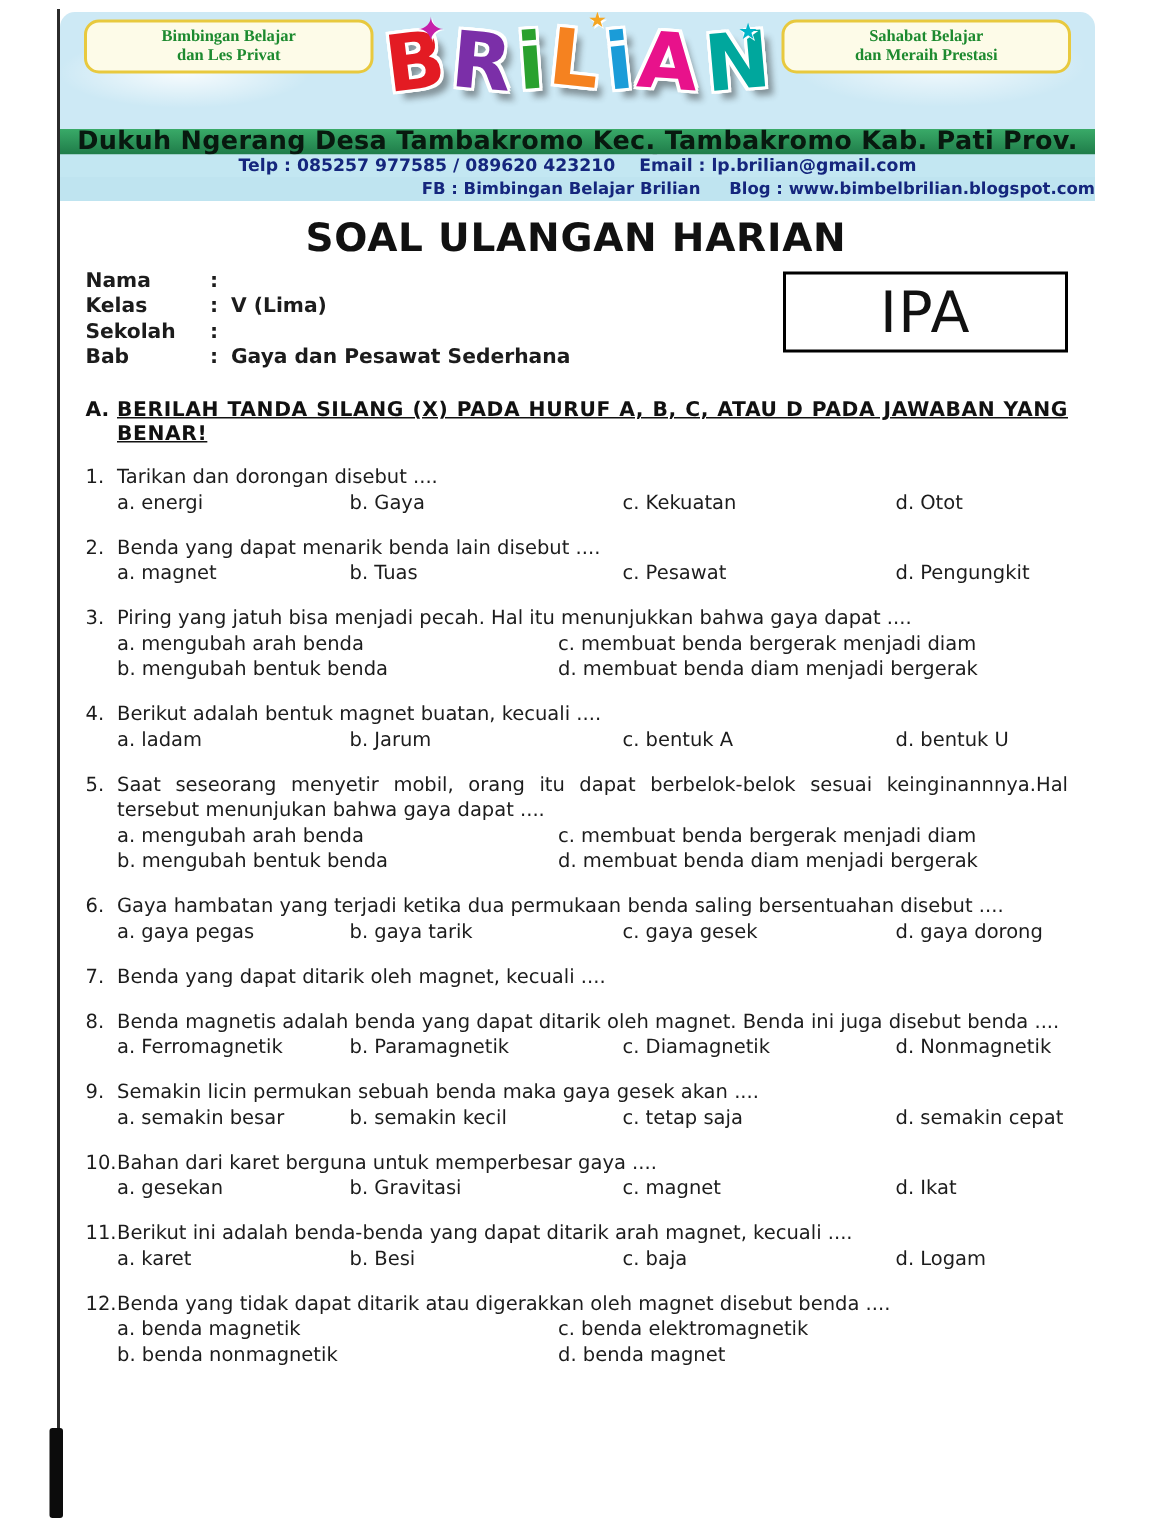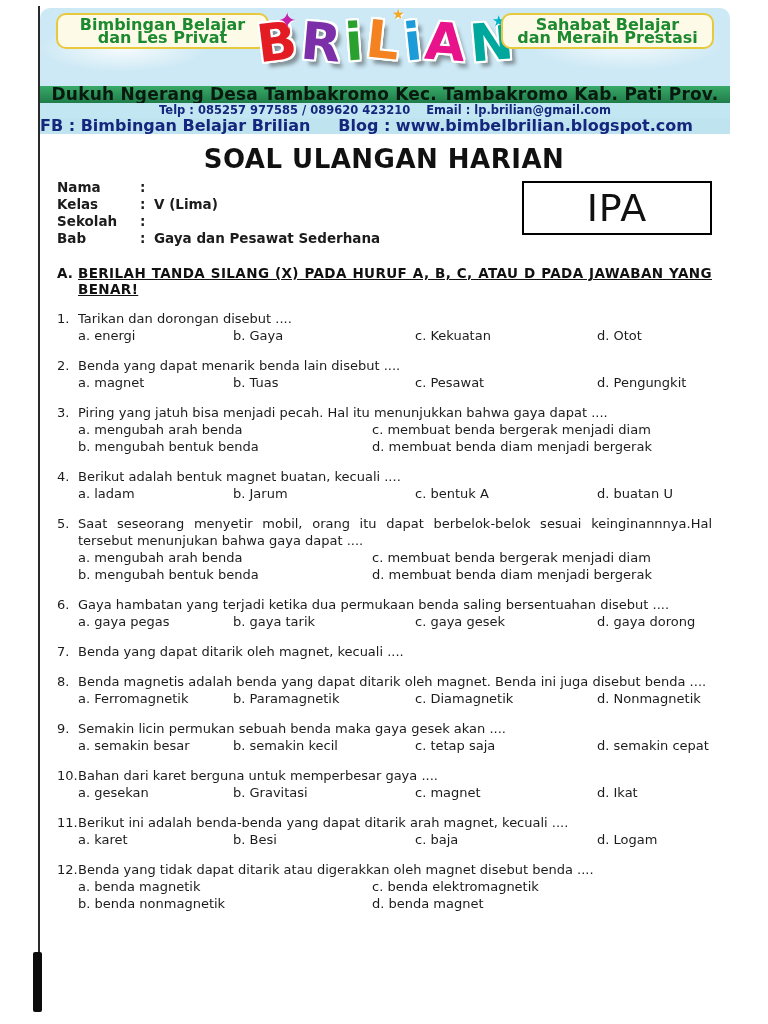--- a/index.html
+++ b/index.html
@@ -26,22 +26,22 @@
       radial-gradient(ellipse 140px 40px at 85% 28%, rgba(255,255,255,.8), rgba(255,255,255,0) 70%),
       radial-gradient(ellipse 160px 46px at 50% 85%, rgba(255,255,255,.6), rgba(255,255,255,0) 70%);
     border-radius:10px 10px 0 0;
     display:flex;flex-direction:column;
     overflow:hidden;
   }
   .banner-top{position:relative;flex:1;}
   .tagline{
     position:absolute;top:5px;width:185px;
     background:#fdfbe8;border:2px solid #e8c93e;border-radius:10px;
-    color:#1d8a2f;font-weight:bold;font-size:16px;line-height:13px;
-    text-align:center;padding:3px 12px;
+    color:#1d8a2f;font-weight:bold;font-size:11px;line-height:13px;
+    text-align:center;padding:3px 2px;font-family:Liberation Serif, serif;
   }
   .tagline-left{left:16px;}
   .tagline-right{right:16px;}
   .brand{
     position:absolute;left:0;right:0;top:10px;
     text-align:center;white-space:nowrap;
   }
   .brand-letter{
     display:inline-block;
     font-size:52px;font-weight:bold;line-height:0.95;
@@ -69,21 +69,21 @@
     text-align:center;letter-spacing:.2px;
   }
   .banner-contact{
     height:15px;line-height:15px;
     background:#c3e7f2;
     color:#15267d;font-size:11.5px;font-weight:bold;text-align:center;
   }
   .banner-social{
     height:16px;line-height:15px;
     background:#bfe4f0;
-    color:#15267d;font-size:16px;font-weight:bold;text-align:left;
+    color:#15267d;font-size:11px;font-weight:bold;text-align:right;
   }
 
   
   .title{
     margin:10px 0 2px 0;
     text-align:center;
     font-size:26px;font-weight:bold;letter-spacing:.5px;
     color:#111;
   }
   .content{padding:0 56px 0 57px;}
@@ -226,21 +226,21 @@
           </div>
         </div>
         <div class="question">
           <span class="qnum">4.</span>
           <div class="qbody">
             <div class="qtext">Berikut adalah bentuk magnet buatan, kecuali ....</div>
             <div class="opts layout-row">
               <span class="opt rcol0">a. ladam</span>
               <span class="opt rcol1">b. Jarum</span>
               <span class="opt rcol2">c. bentuk A</span>
-              <span class="opt rcol3">d. buatan U</span>
+              <span class="opt rcol3">d. bentuk U</span>
             </div>
           </div>
         </div>
         <div class="question">
           <span class="qnum">5.</span>
           <div class="qbody">
             <div class="qtext">Saat seseorang menyetir mobil, orang itu dapat berbelok-belok sesuai keinginannnya.Hal tersebut menunjukan bahwa gaya dapat ....</div>
             <div class="opts layout-grid">
               <div class="opt-row">
                 <span class="opt gcol0">a. mengubah arah benda</span>

